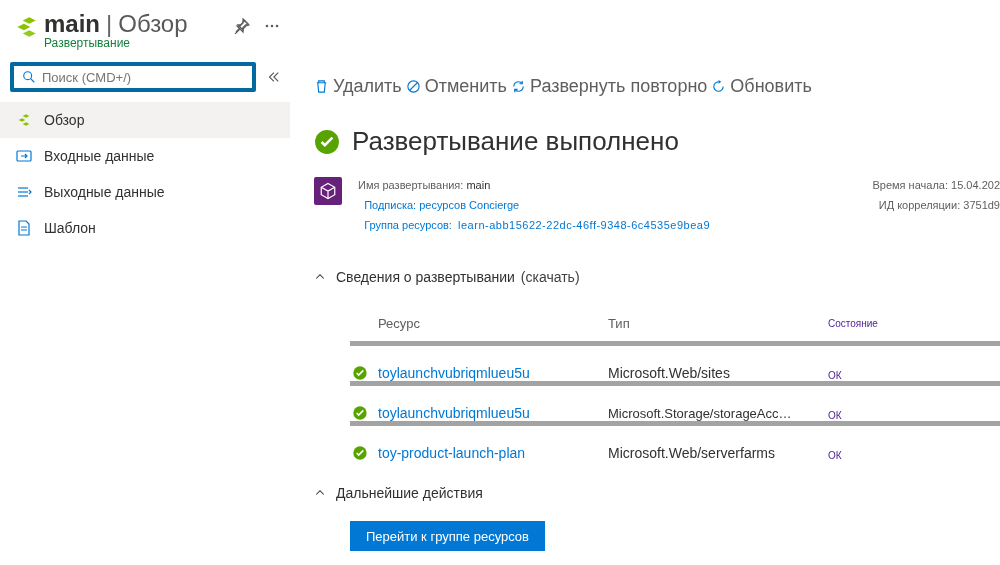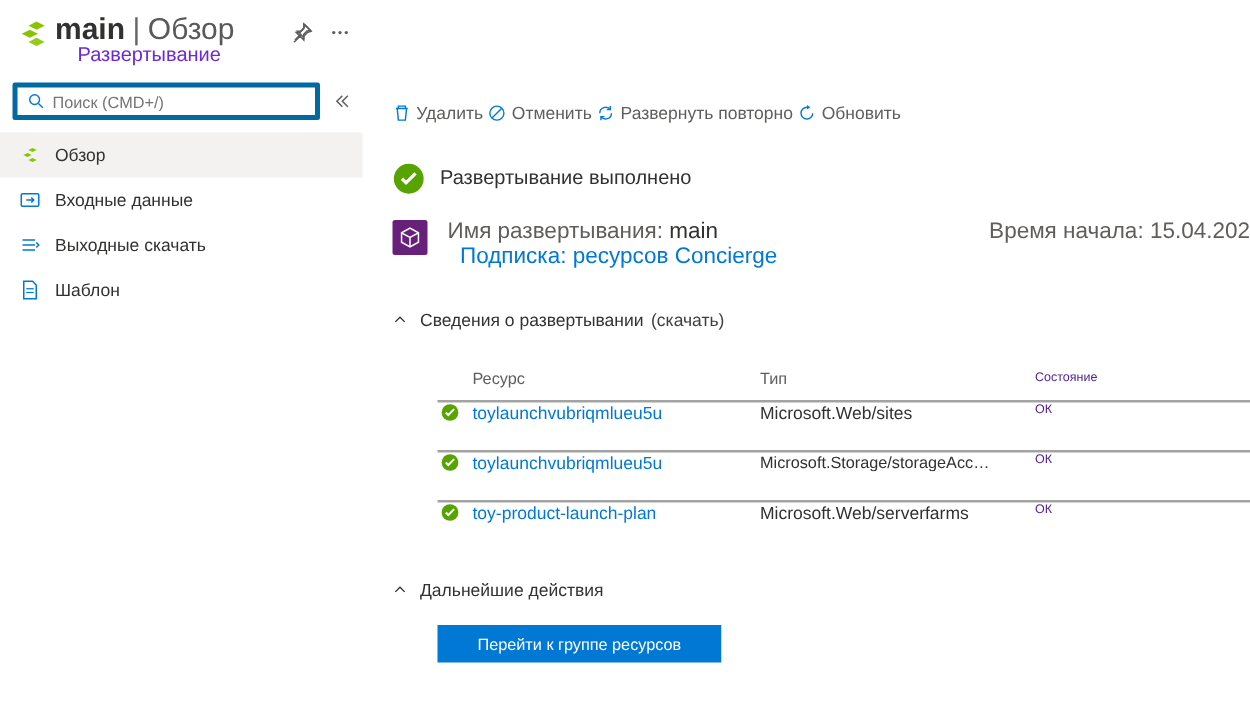--- a/index.html
+++ b/index.html
@@ -6,21 +6,21 @@
 body { font-family: "Segoe UI", Arial, sans-serif; font-size: 13px; color: #323130; background: #fff; width: 1000px; height: 565px; overflow: hidden; }
 
 
 .header { display: flex; align-items: flex-start; padding: 10px 8px 4px 8px; }
 .header-icon { width: 36px; display: flex; align-items: flex-start; justify-content: center; padding-top: 4px; }
 .header-text { display: flex; flex-direction: column; }
 .header-title-row { display: flex; align-items: baseline; }
 .header-name { font-size: 24px; font-weight: 600; color: #323130; }
 .header-sep { font-size: 24px; color: #666; margin: 0 6px; font-weight: 200; }
 .header-page { font-size: 24px; color: #595959; font-weight: 300; }
-.header-sub { font-size: 16px; color: #6d28d9; margin-top: -2px; margin-left: 18px; }
+.header-sub { font-size: 12px; color: #15803d; margin-top: -2px; margin-left: 0; }
 .header-actions { display: flex; align-items: center; gap: 14px; margin-left: 46px; margin-top: 8px; }
 .pin-icon, .more-icon { color: #605e5c; }
 
 
 .main { display: flex; height: calc(100% - 58px); }
 .sidebar { width: 290px; border-right: none; padding-top: 8px; }
 .content { flex: 1; padding-left: 24px; padding-top: 0; overflow: hidden; }
 
 
 .search-row { display: flex; align-items: center; padding: 0 10px 10px 10px; gap: 10px; }
@@ -28,57 +28,57 @@
 .search-box input { border: none; outline: none; width: 100%; font-size: 13px; color: #605e5c; }
 .search-icon { margin-right: 6px; color: #0078d4; }
 .collapse-icon { color: #605e5c; }
 
 
 .nav-item { display: flex; align-items: center; height: 36px; padding-left: 16px; gap: 12px; font-size: 14px; color: #323130; cursor: pointer; }
 .nav-item.active { background: #f3f2f1; }
 .nav-item .nav-icon { width: 16px; display: flex; align-items: center; justify-content: center; }
 
 
-.toolbar { display: flex; align-items: center; height: 36px; gap: 4px; color: #605e5c; font-size: 14px; margin-top: 14px; margin-bottom: 22px; }
+.toolbar { display: flex; align-items: center; height: 36px; gap: 4px; color: #605e5c; font-size: 18px; margin-top: 14px; margin-bottom: 22px; }
 .toolbar .tb-item { display: flex; align-items: center; gap: 4px; }
 .tb-icon { color: #0078d4; }
 .tb-icon.danger { color: #0078d4; }
 
 
 .status-row { display: flex; align-items: center; gap: 12px; margin-bottom: 18px; }
-.status-title { font-size: 16px; font-weight: 400; color: #323130; }
+.status-title { font-size: 26px; font-weight: 400; color: #323130; }
 
 
 .summary { display: flex; margin-bottom: 24px; }
 .summary-icon { width: 28px; height: 28px; background: #68217a; border-radius: 2px; display: flex; align-items: center; justify-content: center; margin-right: 16px; margin-top: 2px; }
 .summary-body { flex: 1; }
-.kv-row { display: flex; align-items: baseline; font-size: 18px; line-height: 20px; }
+.kv-row { display: flex; align-items: baseline; font-size: 11px; line-height: 20px; }
 .kv-label { color: #605e5c; }
 .kv-link { color: #0078d4; }
 .summary-right { text-align: left; font-size: 13px; color: #605e5c; margin-left: auto; padding-right: 0; white-space: nowrap; }
 .summary-right .kv-row { justify-content: flex-end; }
 
 
 .section-header { display: flex; align-items: center; gap: 10px; height: 36px; font-size: 14px; color: #323130; }
 .chevron { display: inline-block; }
 .section-link { color: #404040; }
 
 
 .table { margin: 10px 0 14px 36px; }
 .table-head { display: flex; align-items: center; height: 36px; font-size: 13px; color: #605e5c; }
-.table-row { display: flex; align-items: flex-start; height: 40px; border-top: 2px solid #a3a3a3; font-size: 14px; }
+.table-row { display: flex; align-items: flex-end; height: 40px; border-top: 5px solid #a3a3a3; font-size: 14px; }
 .col-icon { width: 28px; padding-left: 2px; display:flex; align-items:center; }
 .col-resource { width: 230px; color: #0078d4; }
 .table-head .col-resource { color: #605e5c; padding-left: 28px; width: 258px; }
 .col-type { width: 220px; color: #323130; white-space: nowrap; overflow: hidden; text-overflow: ellipsis; padding-right: 10px; }
 .table-head .col-type { color: #605e5c; }
 .col-state { width: 120px; color: #4c1d95; font-size: 10px; }
 
 
-.btn-primary { background: #0078d4; color: #fff; border: none; height: 30px; padding: 0 32px; font-size: 13px; cursor: pointer; margin-left: 36px; margin-top: 10px; }
+.btn-primary { background: #0078d4; color: #fff; border: none; height: 30px; padding: 0 16px; font-size: 13px; cursor: pointer; margin-left: 36px; margin-top: 10px; }
 
 
 svg { display: block; }
 </style>
 </head>
 <body>
 
 <div class="header">
   <div class="header-icon">
     <svg width="26" height="26" viewBox="0 0 24 24">
@@ -157,21 +157,21 @@
     </div>
     <div class="nav-item">
       <span class="nav-icon">
         <svg width="16" height="16" viewBox="0 0 16 16">
             <line x1="2" y1="4" x2="12" y2="4" stroke="#0078d4" stroke-width="1.2"></line>
             <line x1="2" y1="8" x2="12" y2="8" stroke="#0078d4" stroke-width="1.2"></line>
             <line x1="2" y1="12" x2="12" y2="12" stroke="#0078d4" stroke-width="1.2"></line>
             <path d="M13 6l2 2-2 2" fill="none" stroke="#0078d4" stroke-width="1.2"></path>
           </svg>
       </span>
-      <span>Выходные скачать</span>
+      <span>Выходные данные</span>
     </div>
     <div class="nav-item">
       <span class="nav-icon">
         <svg width="16" height="16" viewBox="0 0 16 16">
             <path d="M3 1h7l3 3v11H3z" fill="none" stroke="#0078d4" stroke-width="1.2"></path>
             <line x1="5" y1="7" x2="11" y2="7" stroke="#0078d4"></line>
             <line x1="5" y1="10" x2="11" y2="10" stroke="#0078d4"></line>
           </svg>
       </span>
       <span>Шаблон</span>
@@ -236,25 +236,33 @@
       </div>
       <div class="summary-body">
         <div class="kv-row">
           <span class="kv-label">Имя развертывания:</span>&nbsp;
           <span>main</span>
         </div>
         <div class="kv-row">
           &nbsp;&nbsp;<span class="kv-link">Подписка:</span>&nbsp;
           <span class="kv-link">ресурсов Concierge</span>
         </div>
+        <div class="kv-row">
+          &nbsp;&nbsp;<span class="kv-link">Группа ресурсов:</span>&nbsp;&nbsp;
+          <span class="kv-link" style="letter-spacing:0.5px">learn-abb15622-22dc-46ff-9348-6c4535e9bea9</span>
+        </div>
       </div>
       <div class="summary-right">
         <div class="kv-row">
           <span class="kv-label">Время начала:</span>&nbsp;
           <span>15.04.202</span>
+        </div>
+        <div class="kv-row">
+          <span class="kv-label">ИД корреляции:</span>&nbsp;
+          <span>3751d9</span>
         </div>
       </div>
     </div>
 
     <div class="section-header">
       <span class="chevron">
         <svg width="12" height="12" viewBox="0 0 16 16">
             <path d="M3 10l5-5 5 5" fill="none" stroke="#323130" stroke-width="1.4"></path>
           </svg>
       </span>

